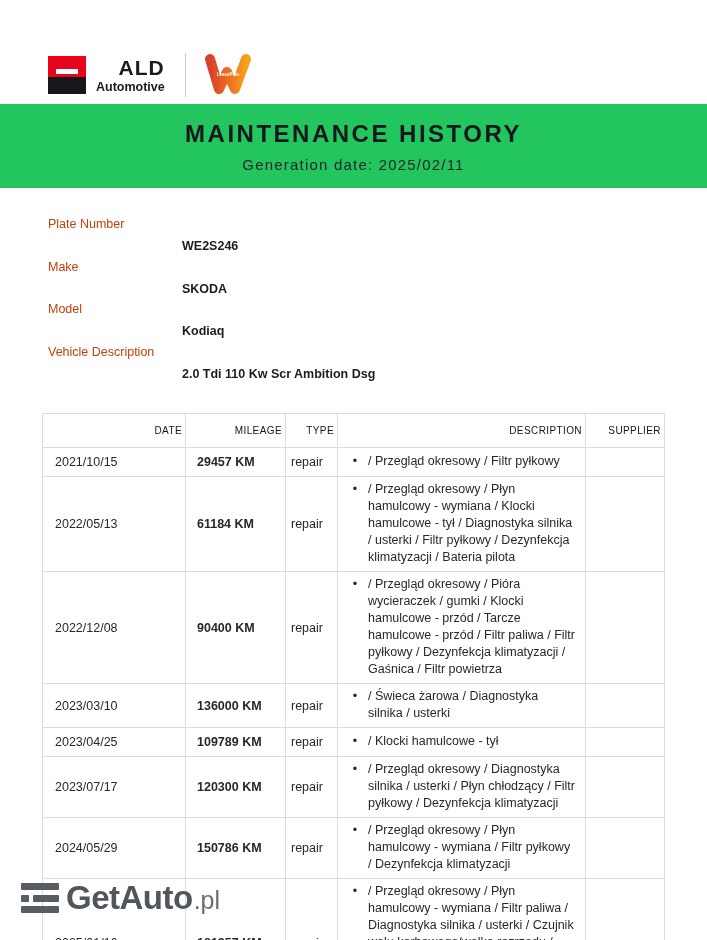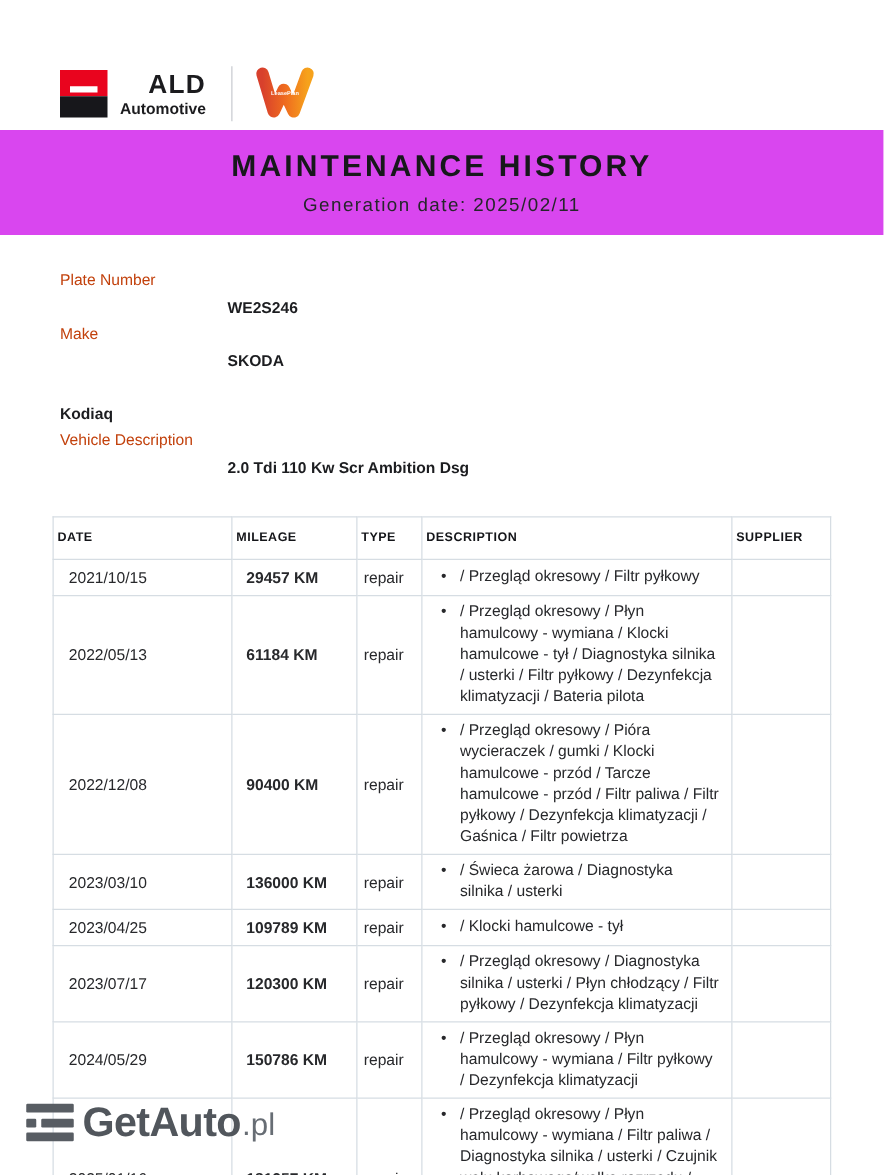--- a/index.html
+++ b/index.html
@@ -28,21 +28,21 @@
   .ald-text { margin-left: 10px; line-height: 1; text-align: right; }
   .ald-text .l1 { font-size: 21px; font-weight: bold; letter-spacing: 1px; color: #1b1b1e; }
   .ald-text .l2 { font-size: 12.5px; font-weight: bold; color: #1b1b1e; margin-top: 3px; }
   .logo-divider { width: 1px; height: 44px; background: #c9ccd1; margin: 0 16px 0 20px; }
   .lp-logo { position: relative; width: 52px; height: 46px; }
   .lp-logo svg { display: block; }
 
   
   .banner {
     height: 84px;
-    background: #d946ef;
+    background: #22c55e;
     display: flex;
     flex-direction: column;
     align-items: center;
     justify-content: center;
   }
   .banner .title {
     font-size: 24px;
     font-weight: bold;
     letter-spacing: 2.5px;
     color: #17181b;
@@ -69,24 +69,24 @@
     width: 622px;
     border-collapse: collapse;
     table-layout: fixed;
   }
   table.maint th, table.maint td {
     border: 1px solid #d6dde3;
     background: #ffffff;
   }
   table.maint th {
     font-size: 10px;
-    font-weight: bold;
+    font-weight: normal;
     letter-spacing: 0.4px;
     color: #141519;
-    text-align: left;
+    text-align: right;
     padding: 11px 3px;
   }
   table.maint td {
     font-size: 12.5px;
     color: #27282b;
     vertical-align: middle;
   }
   td.c-date    { padding: 7px 4px 7px 12px; margin-left: 34px; }
   td.c-mileage { padding: 7px 20px 7px 11px; font-weight: bold; }
   td.c-type    { padding: 7px 2px 7px 5px; }
@@ -151,20 +151,21 @@
   <div class="vehicle">
     <div class="vrow">
       <div class="vlabel">Plate Number</div>
       <div class="vvalue">WE2S246</div>
     </div>
     <div class="vrow">
       <div class="vlabel">Make</div>
       <div class="vvalue">SKODA</div>
     </div>
     <div class="vrow">
+      <div class="vlabel">Model</div>
       <div class="vvalue">Kodiaq</div>
     </div>
     <div class="vrow">
       <div class="vlabel">Vehicle Description</div>
       <div class="vvalue">2.0 Tdi 110 Kw Scr Ambition Dsg</div>
     </div>
   </div>
 
   <div class="table-wrap">
     <table class="maint">

